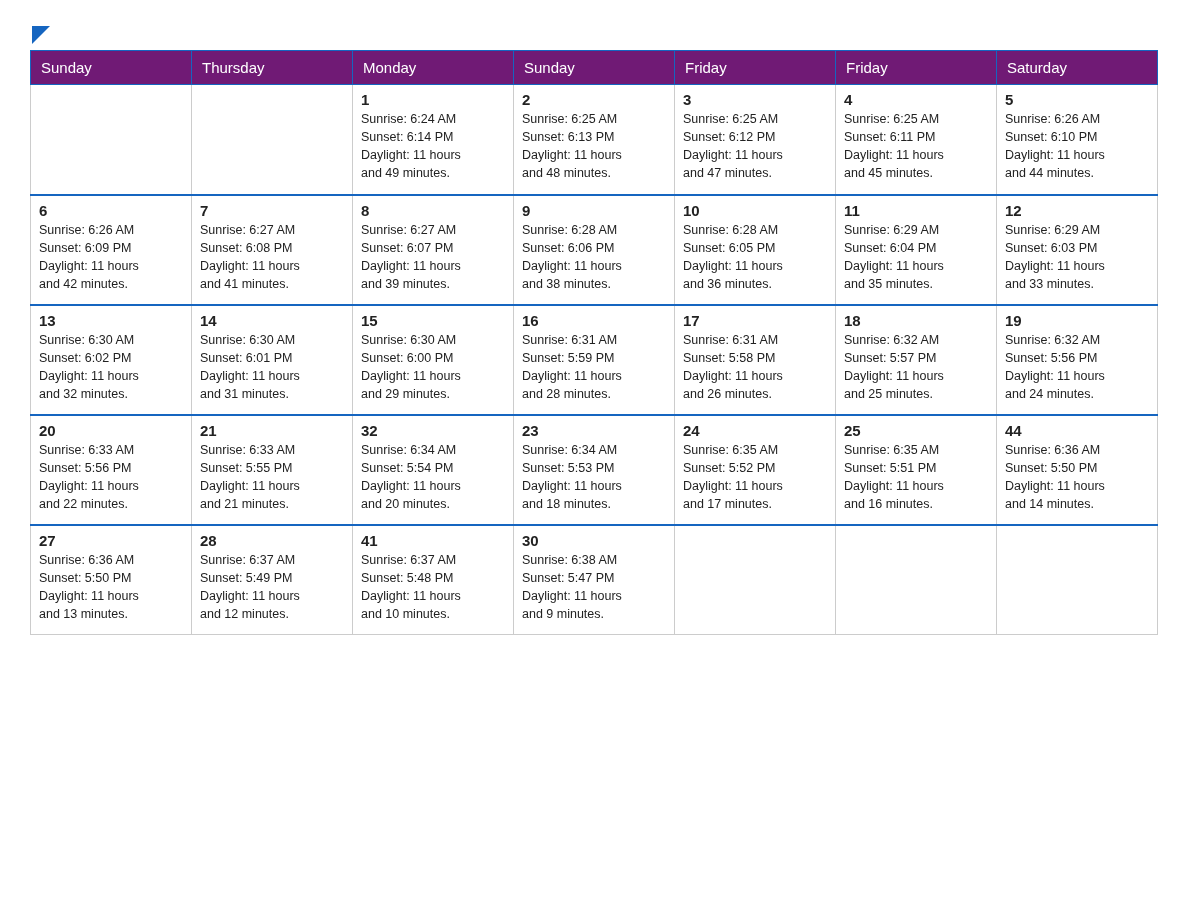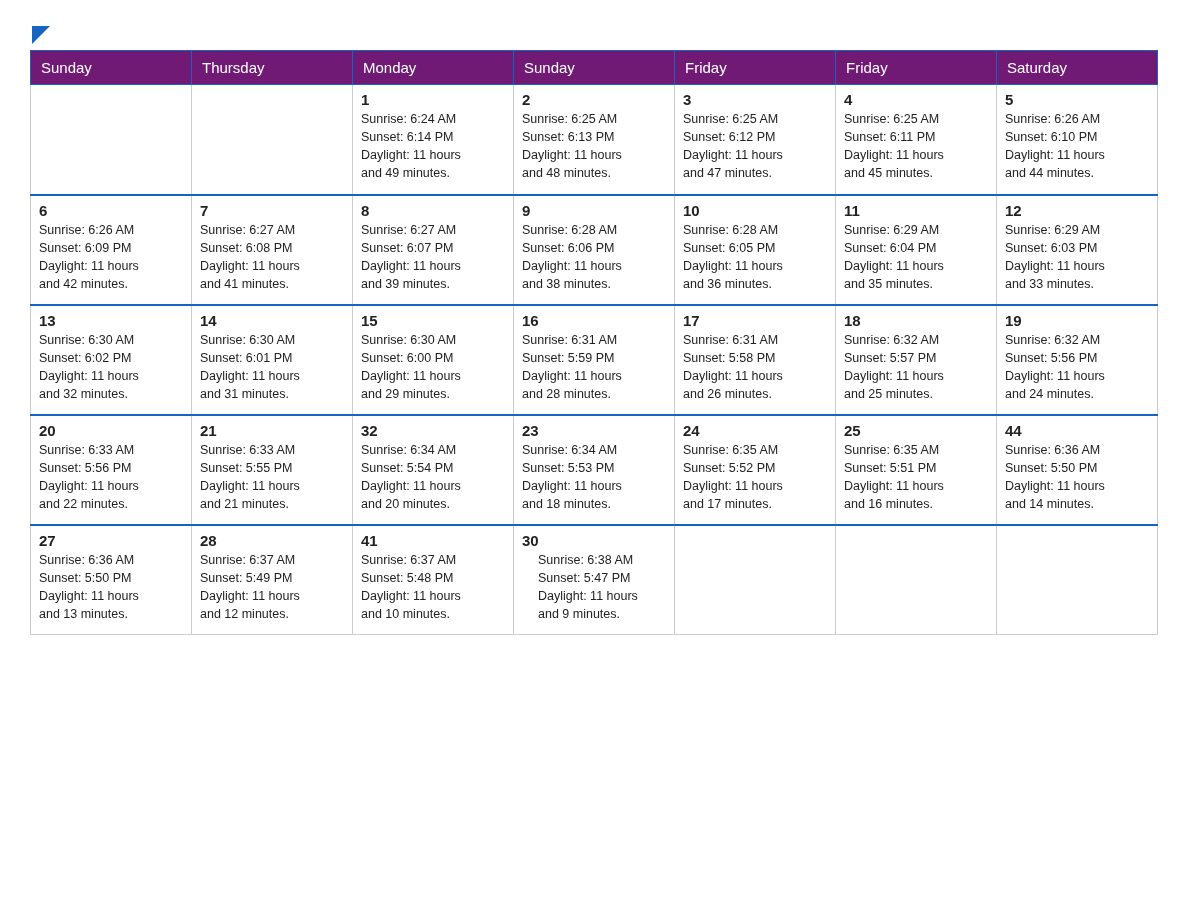--- a/index.html
+++ b/index.html
@@ -334,21 +334,21 @@
         </td>
         <td>
           <span class="day-number">41</span>
           <div class="day-info" style="white-space: pre-line;">Sunrise: 6:37 AM
 Sunset: 5:48 PM
 Daylight: 11 hours
 and 10 minutes.</div>
         </td>
         <td>
           <span class="day-number">30</span>
-          <div class="day-info" style="white-space: pre-line; margin-left: 16px;">Sunrise: 6:38 AM
+          <div class="day-info" style="white-space: pre-line;">Sunrise: 6:38 AM
 Sunset: 5:47 PM
 Daylight: 11 hours
 and 9 minutes.</div>
         </td>
         <td class="empty-cell"></td>
         <td class="empty-cell"></td>
         <td class="empty-cell"></td>
       </tr>
     </tbody>
 </table>

